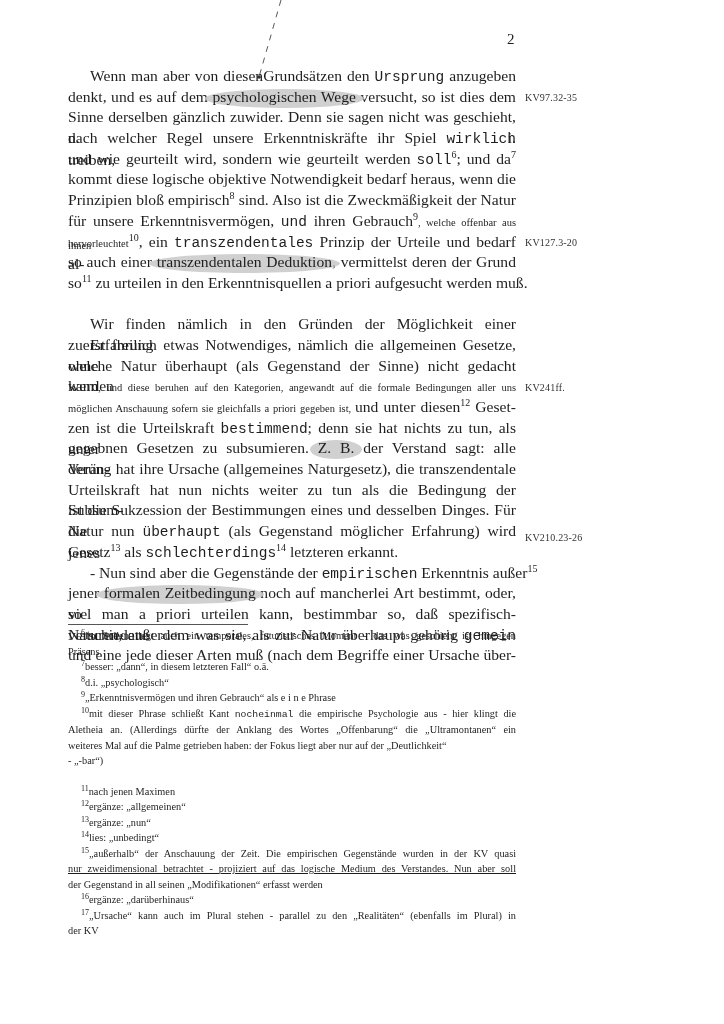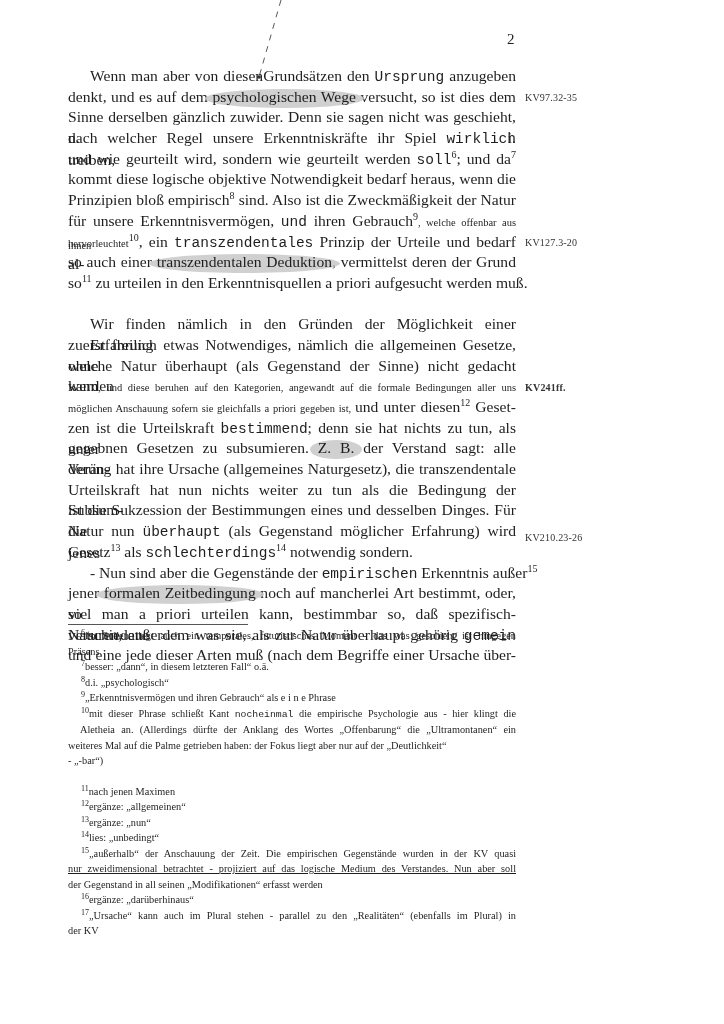--- a/index.html
+++ b/index.html
@@ -66,47 +66,47 @@
     <span class="line j">zuerst freilich etwas Notwendiges, nämlich die allgemeinen Gesetze, ohne</span>
     <span class="line j">welche Natur überhaupt (als Gegenstand der Sinne) nicht gedacht werden</span>
     <span class="line j"><span>kann</span><span class="small">, und diese beruhen auf den Kategorien, angewandt auf die formale Bedingungen aller uns</span></span>
     <span class="line j"><span class="small">möglichen Anschauung sofern sie gleichfalls a priori gegeben ist, </span><span>und unter diesen</span><sup>12</sup><span> Geset-</span></span>
     <span class="line j"><span>zen ist die Urteilskraft </span><span class="mono">bestimmend</span><span>; denn sie hat nichts zu tun, als unter</span></span>
     <span class="line j"><span>gegebnen Gesetzen zu subsumieren. </span><span class="hl">Z. B.</span><span> der Verstand sagt: alle Verän-</span></span>
     <span class="line j">derung hat ihre Ursache (allgemeines Naturgesetz), die transzendentale</span>
     <span class="line j">Urteilskraft hat nun nichts weiter zu tun als die Bedingung der Subsum-</span>
     <span class="line j">ist die Sukzession der Bestimmungen eines und desselben Dinges. Für die</span>
     <span class="line j"><span>Natur nun </span><span class="mono">überhaupt</span><span> (als Gegenstand möglicher Erfahrung) wird jenes</span></span>
-    <span class="line"><span>Gesetz</span><sup>13</sup><span> als </span><span class="mono">schlechterdings</span><sup>14</sup><span> notwendig sondern.</span></span>
+    <span class="line"><span>Gesetz</span><sup>13</sup><span> als </span><span class="mono">schlechterdings</span><sup>14</sup><span> letzteren erkannt.</span></span>
   </div>
 
   <div>
     <span class="line indent"><span>- Nun sind aber die Gegenstände der </span><span class="mono">empirischen</span><span> Erkenntnis außer</span><sup>15</sup></span>
     <span class="line j"><span>jener </span><span class="hl">formalen Zeitbedingung</span><span> noch auf mancherlei Art bestimmt, oder, so</span></span>
     <span class="line j">viel man a priori urteilen kann, bestimmbar so, daß spezifisch-verschiedene</span>
     <span class="line j"><span>Naturen, außerdem was sie, als zur Natur überhaupt gehörig </span><span class="mono">gemein</span></span>
     <span class="line j">und eine jede dieser Arten muß (nach dem Begriffe einer Ursache über-</span>
   </div>
 </div>
 
 <div class="margin-note" style="top:92px;">KV97.32-35</div>
 <div class="margin-note" style="top:237px;">KV127.3-20</div>
-<div class="margin-note" style="top:382px;font-weight:bold;">KV241ff.</div>
+<div class="margin-note" style="top:382px;">KV241ff.</div>
 <div class="margin-note" style="top:532px;">KV210.23-26</div>
 
 <div class="fn-rule"></div>
 
 <div class="footnotes">
   <span class="fn fn-in" style="text-align-last:justify;"><span class="num">6</span><span>im Sollen liegt auch ein temporales, futuristisches Moment - das was geschieht ist hingegen</span></span>
   <span class="fn">Präsens</span>
   <span class="fn fn-in"><span class="num">7</span><span>besser: „dann“, in diesem letzteren Fall“ o.ä.</span></span>
   <span class="fn fn-in"><span class="num">8</span><span>d.i. „psychologisch“</span></span>
   <span class="fn fn-in"><span class="num">9</span><span>„Erkenntnisvermögen und ihren Gebrauch“ als e i n e Phrase</span></span>
   <span class="fn fn-in" style="text-align-last:justify;"><span class="num">10</span><span>mit dieser Phrase schließt Kant </span><span class="mono">nocheinmal</span><span> die empirische Psychologie aus - hier klingt die</span></span>
-  <span class="fn" style="text-align-last:justify;margin-left:12px;">Aletheia an. (Allerdings dürfte der Anklang des Wortes „Offenbarung“ die „Ultramontanen“ ein</span>
+  <span class="fn" style="text-align-last:justify;">Aletheia an. (Allerdings dürfte der Anklang des Wortes „Offenbarung“ die „Ultramontanen“ ein</span>
   <span class="fn">weiteres Mal auf die Palme getrieben haben: der Fokus liegt aber nur auf der „Deutlichkeit“</span>
   <span class="fn">- „-bar“)</span>
   <div class="fn-gap"></div>
   <span class="fn fn-in"><span class="num">11</span><span>nach jenen Maximen</span></span>
   <span class="fn fn-in"><span class="num">12</span><span>ergänze: „allgemeinen“</span></span>
   <span class="fn fn-in"><span class="num">13</span><span>ergänze: „nun“</span></span>
   <span class="fn fn-in"><span class="num">14</span><span>lies: „unbedingt“</span></span>
   <span class="fn fn-in" style="text-align-last:justify;"><span class="num">15</span><span>„außerhalb“ der Anschauung der Zeit. Die empirischen Gegenstände wurden in der KV quasi</span></span>
   <span class="fn" style="text-align-last:justify;text-decoration:underline;">nur zweidimensional betrachtet - projiziert auf das logische Medium des Verstandes. Nun aber soll</span>
   <span class="fn">der Gegenstand in all seinen „Modifikationen“ erfasst werden</span>

